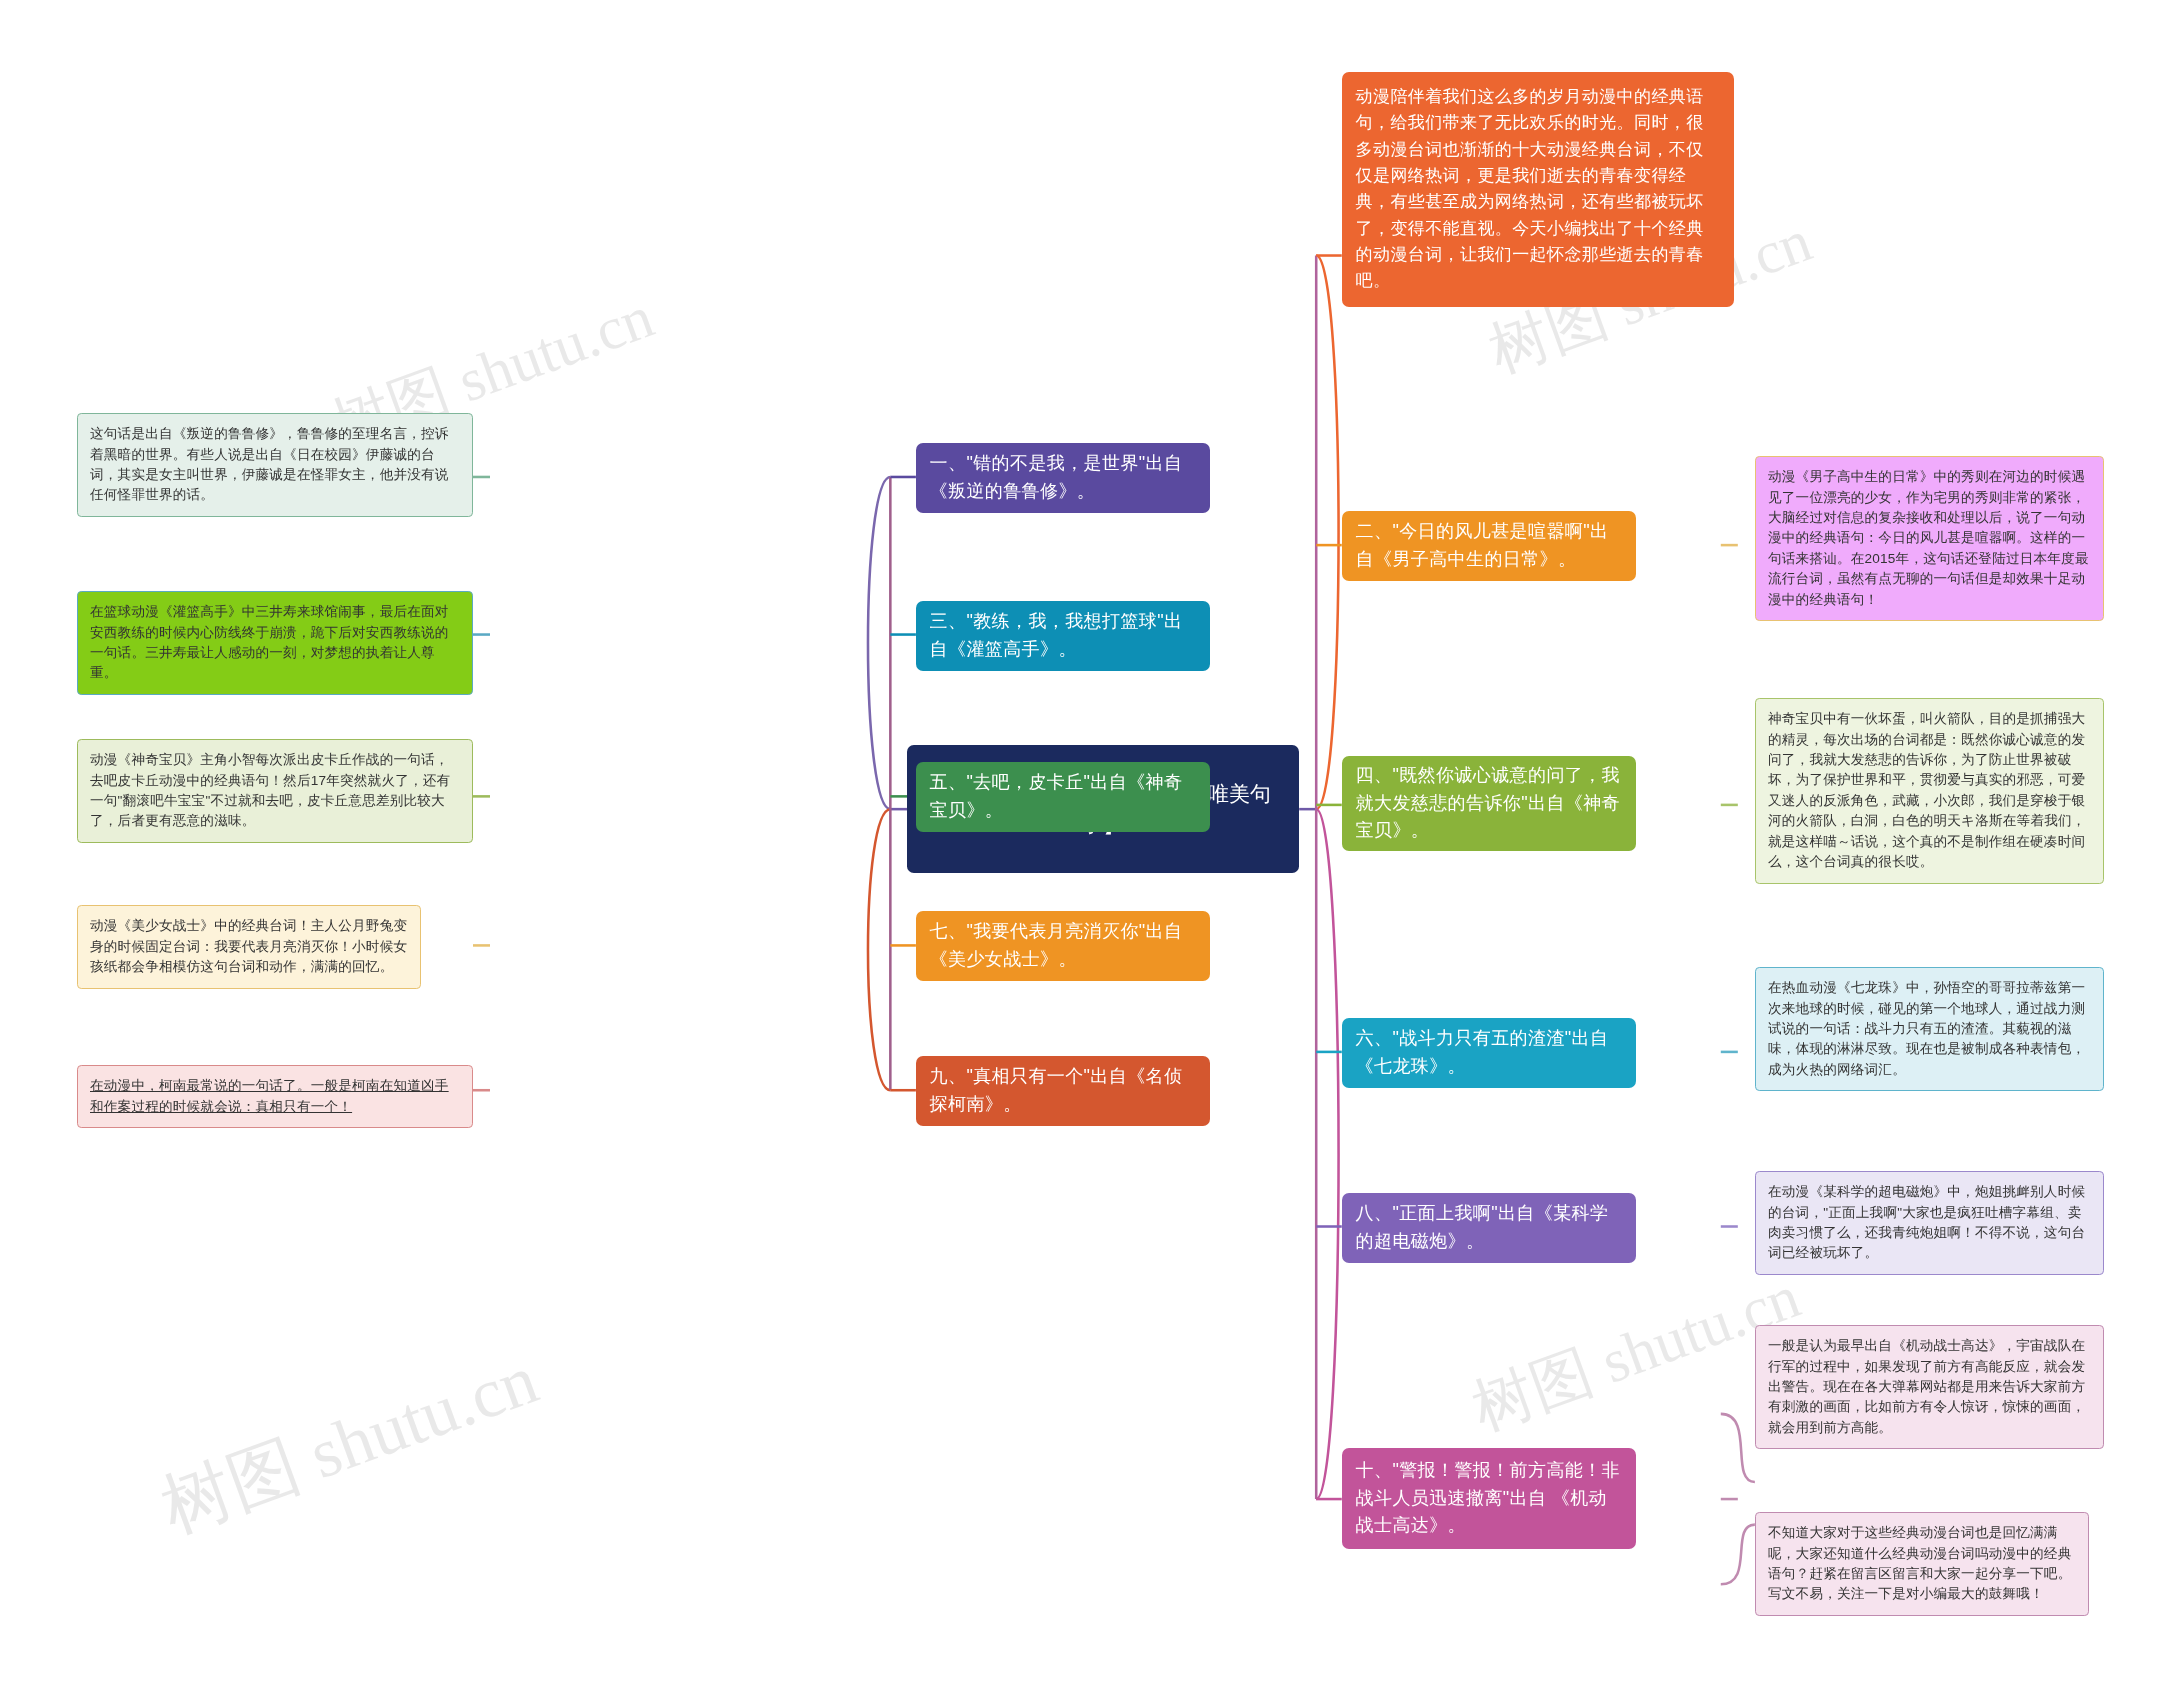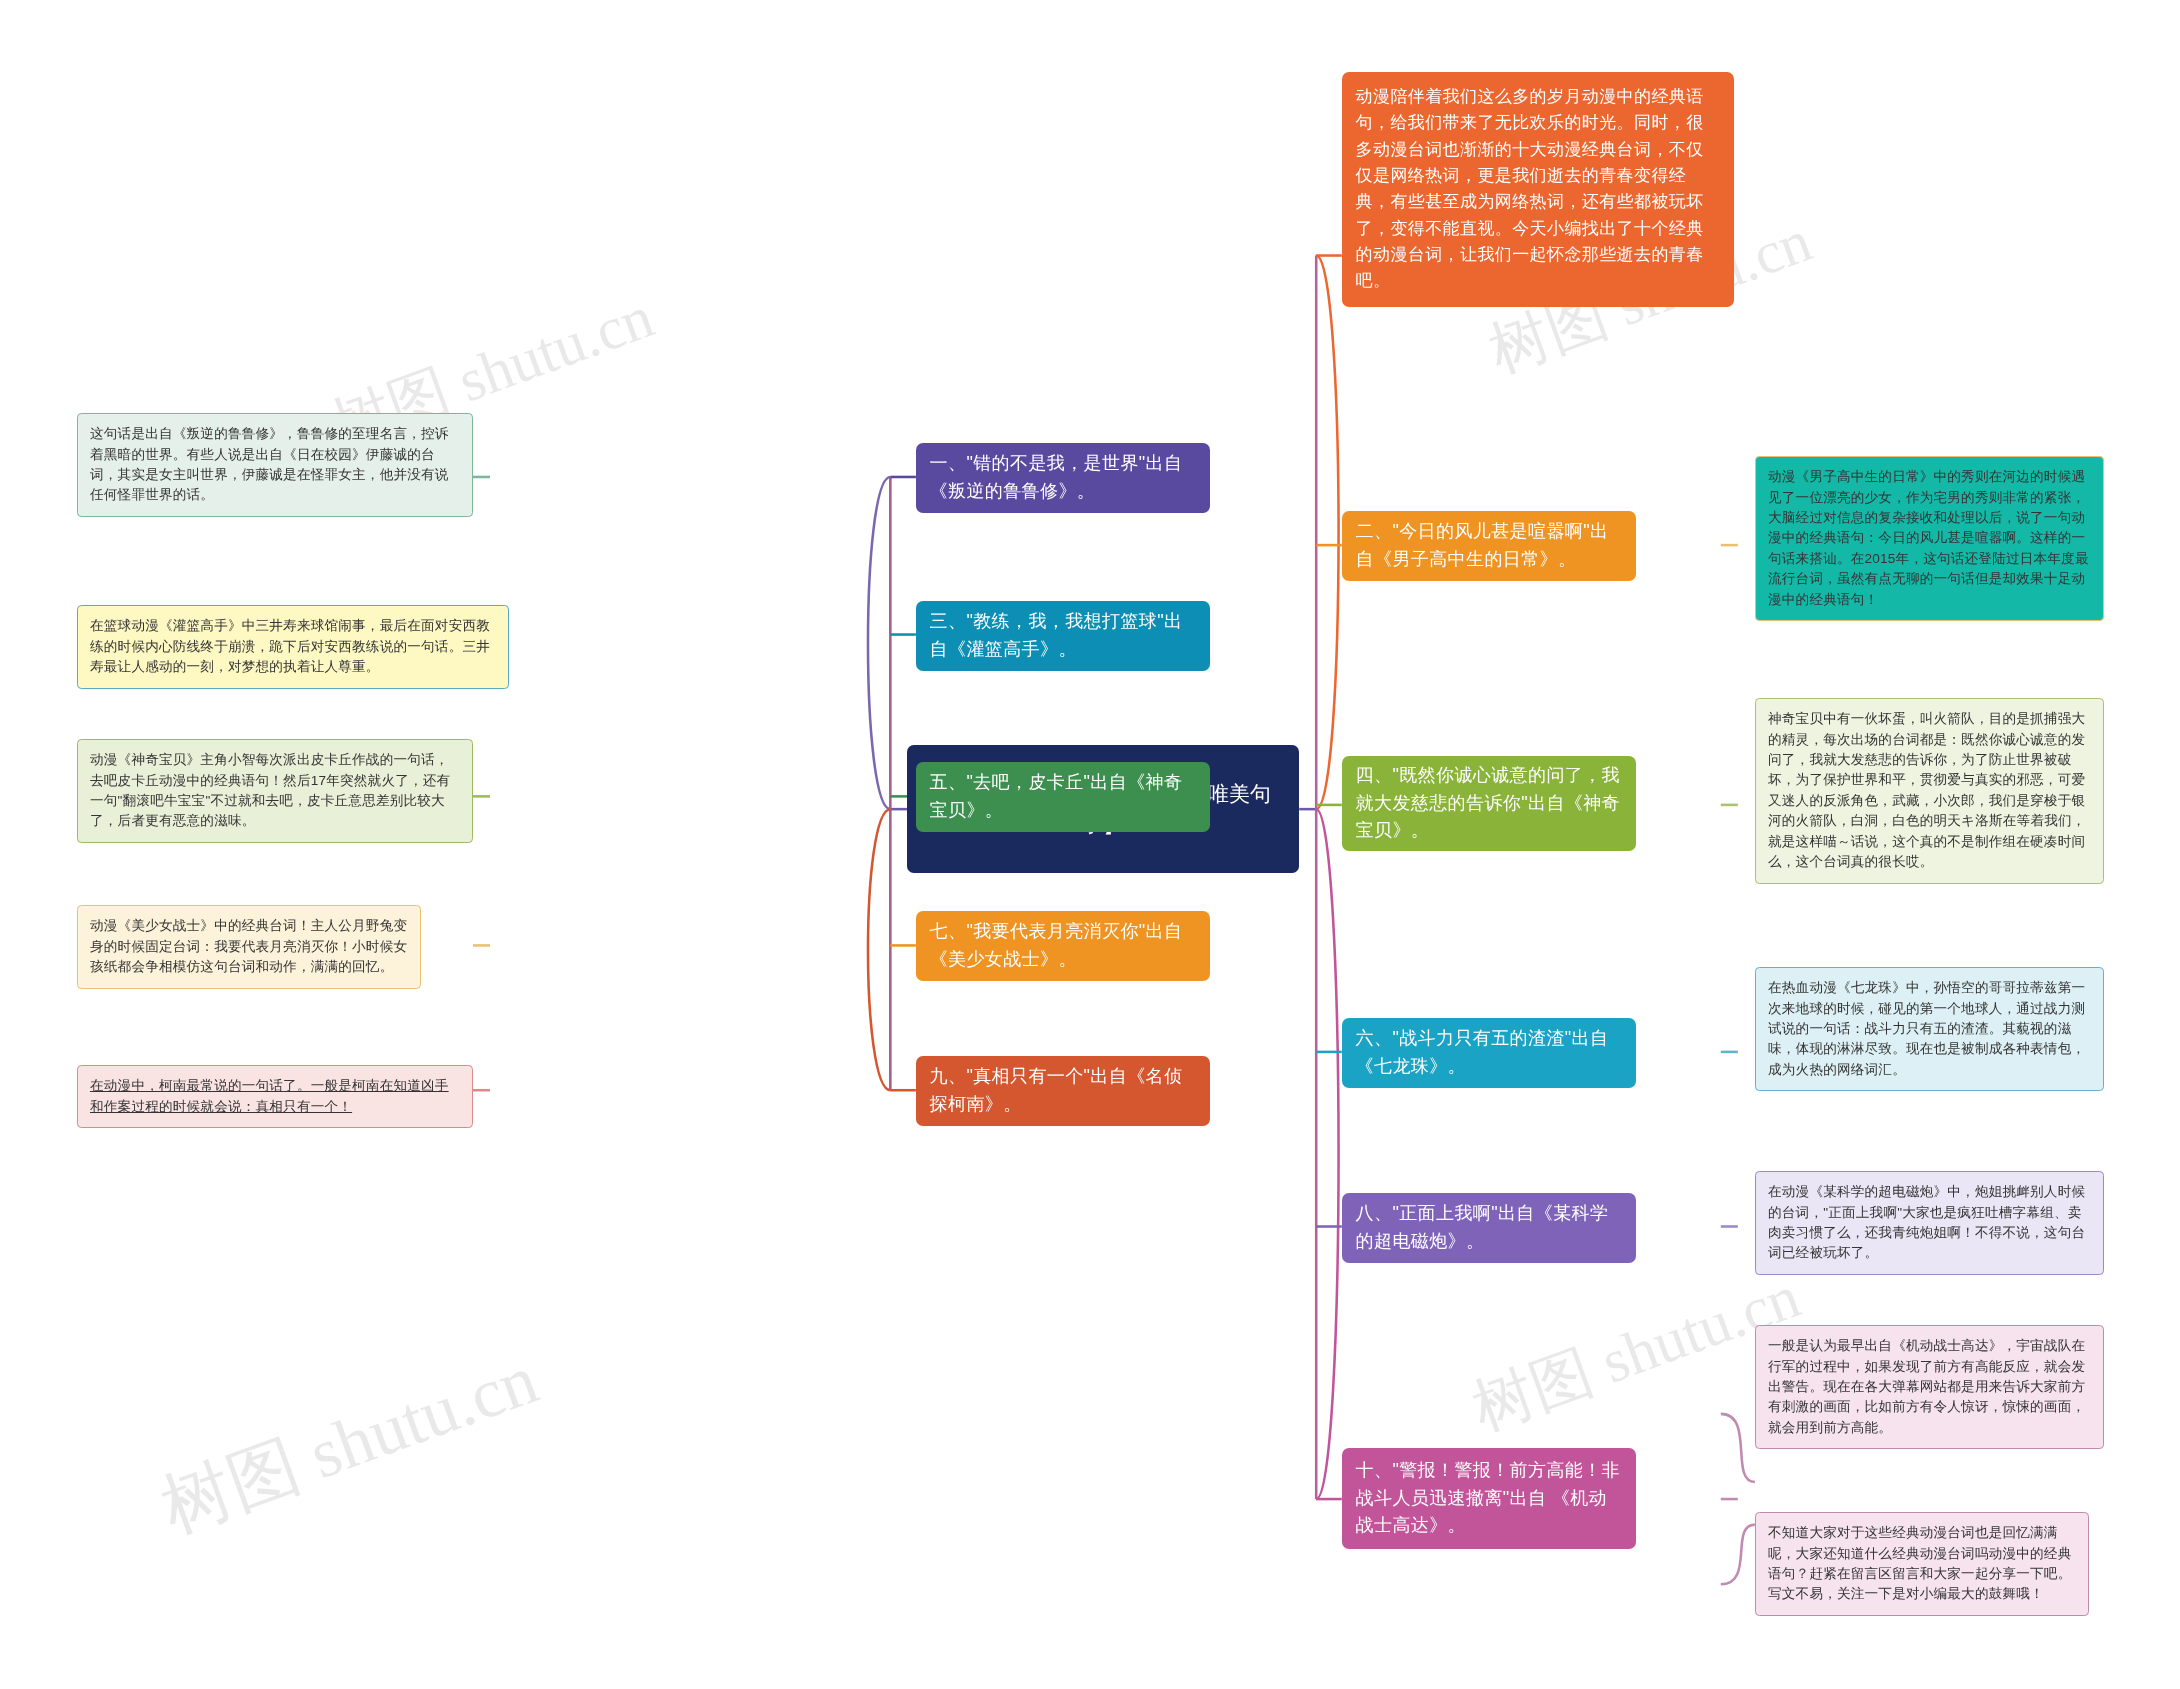--- a/index.html
+++ b/index.html
@@ -111,32 +111,32 @@
 
   <div class="node" style="left:1342px;top:72px;width:392px;background:#ec6630;font-size:17px;">动漫陪伴着我们这么多的岁月动漫中的经典语句，给我们带来了无比欢乐的时光。同时，很多动漫台词也渐渐的十大动漫经典台词，不仅仅是网络热词，更是我们逝去的青春变得经典，有些甚至成为网络热词，还有些都被玩坏了，变得不能直视。今天小编找出了十个经典的动漫台词，让我们一起怀念那些逝去的青春吧。</div>
 
   <div class="node" style="left:916px;top:443px;width:294px;height:70px;background:#5a4a9f;display:flex;align-items:center;">一、"错的不是我，是世界"出自《叛逆的鲁鲁修》。</div>
   <div class="node" style="left:916px;top:601px;width:294px;height:70px;background:#0d8fb5;display:flex;align-items:center;">三、"教练，我，我想打篮球"出自《灌篮高手》。</div>
   <div class="node" style="left:916px;top:762px;width:294px;height:70px;background:#3c8f4e;display:flex;align-items:center;">五、"去吧，皮卡丘"出自《神奇宝贝》。</div>
   <div class="node" style="left:916px;top:911px;width:294px;height:70px;background:#ef9423;display:flex;align-items:center;">七、"我要代表月亮消灭你"出自《美少女战士》。</div>
   <div class="node" style="left:916px;top:1056px;width:294px;height:70px;background:#d4572f;display:flex;align-items:center;">九、"真相只有一个"出自《名侦探柯南》。</div>
 
   <div class="leaf" style="left:77px;top:413px;width:396px;background:#e5f0ea;border:1.7px solid #7fb69a;">这句话是出自《叛逆的鲁鲁修》，鲁鲁修的至理名言，控诉着黑暗的世界。有些人说是出自《日在校园》伊藤诚的台词，其实是女主叫世界，伊藤诚是在怪罪女主，他并没有说任何怪罪世界的话。</div>
-  <div class="leaf" style="left:77px;top:605px;width:432px;background:#fef9c3;border:1.7px solid #5aa9c4;">在篮球动漫《灌篮高手》中三井寿来球馆闹事，最后在面对安西教练的时候内心防线终于崩溃，跪下后对安西教练说的一句话。三井寿最让人感动的一刻，对梦想的执着让人尊重。</div>
+  <div class="leaf" style="left:77px;top:591px;width:396px;background:#84cc16;border:1.7px solid #5aa9c4;">在篮球动漫《灌篮高手》中三井寿来球馆闹事，最后在面对安西教练的时候内心防线终于崩溃，跪下后对安西教练说的一句话。三井寿最让人感动的一刻，对梦想的执着让人尊重。</div>
   <div class="leaf" style="left:77px;top:739px;width:396px;background:#e9f0d8;border:1.7px solid #9dbb5c;">动漫《神奇宝贝》主角小智每次派出皮卡丘作战的一句话，去吧皮卡丘动漫中的经典语句！然后17年突然就火了，还有一句"翻滚吧牛宝宝"不过就和去吧，皮卡丘意思差别比较大了，后者更有恶意的滋味。</div>
   <div class="leaf" style="left:77px;top:905px;width:344px;background:#fdf3da;border:1.7px solid #e8c271;">动漫《美少女战士》中的经典台词！主人公月野兔变身的时候固定台词：我要代表月亮消灭你！小时候女孩纸都会争相模仿这句台词和动作，满满的回忆。</div>
   <div class="leaf" style="left:77px;top:1065px;width:396px;background:#fae3e3;border:1.7px solid #d98a8a;text-decoration:underline;">在动漫中，柯南最常说的一句话了。一般是柯南在知道凶手和作案过程的时候就会说：真相只有一个！</div>
 
   <div class="node" style="left:1342px;top:511px;width:294px;height:70px;background:#ef9423;display:flex;align-items:center;">二、"今日的风儿甚是喧嚣啊"出自《男子高中生的日常》。</div>
   <div class="node" style="left:1342px;top:756px;width:294px;height:95px;background:#8ab33a;display:flex;align-items:center;">四、"既然你诚心诚意的问了，我就大发慈悲的告诉你"出自《神奇宝贝》。</div>
   <div class="node" style="left:1342px;top:1018px;width:294px;height:70px;background:#1aa3c4;display:flex;align-items:center;">六、"战斗力只有五的渣渣"出自《七龙珠》。</div>
   <div class="node" style="left:1342px;top:1193px;width:294px;height:70px;background:#7f63b8;display:flex;align-items:center;">八、"正面上我啊"出自《某科学的超电磁炮》。</div>
   <div class="node" style="left:1342px;top:1448px;width:294px;height:101px;background:#c2549a;display:flex;align-items:center;">十、"警报！警报！前方高能！非战斗人员迅速撤离"出自 《机动战士高达》。</div>
 
-  <div class="leaf" style="left:1755px;top:456px;width:349px;background:#14b8a6;border:1.7px solid #e8c271;">动漫《男子高中生的日常》中的秀则在河边的时候遇见了一位漂亮的少女，作为宅男的秀则非常的紧张，大脑经过对信息的复杂接收和处理以后，说了一句动漫中的经典语句：今日的风儿甚是喧嚣啊。这样的一句话来搭讪。在2015年，这句话还登陆过日本年度最流行台词，虽然有点无聊的一句话但是却效果十足动漫中的经典语句！</div>
+  <div class="leaf" style="left:1755px;top:456px;width:349px;background:#f0abfc;border:1.7px solid #e8c271;">动漫《男子高中生的日常》中的秀则在河边的时候遇见了一位漂亮的少女，作为宅男的秀则非常的紧张，大脑经过对信息的复杂接收和处理以后，说了一句动漫中的经典语句：今日的风儿甚是喧嚣啊。这样的一句话来搭讪。在2015年，这句话还登陆过日本年度最流行台词，虽然有点无聊的一句话但是却效果十足动漫中的经典语句！</div>
   <div class="leaf" style="left:1755px;top:698px;width:349px;background:#eef4e0;border:1.7px solid #a8c46a;">神奇宝贝中有一伙坏蛋，叫火箭队，目的是抓捕强大的精灵，每次出场的台词都是：既然你诚心诚意的发问了，我就大发慈悲的告诉你，为了防止世界被破坏，为了保护世界和平，贯彻爱与真实的邪恶，可爱又迷人的反派角色，武藏，小次郎，我们是穿梭于银河的火箭队，白洞，白色的明天キ洛斯在等着我们，就是这样喵～话说，这个真的不是制作组在硬凑时间么，这个台词真的很长哎。</div>
   <div class="leaf" style="left:1755px;top:967px;width:349px;background:#ddf0f5;border:1.7px solid #5fb4cc;">在热血动漫《七龙珠》中，孙悟空的哥哥拉蒂兹第一次来地球的时候，碰见的第一个地球人，通过战力测试说的一句话：战斗力只有五的渣渣。其藐视的滋味，体现的淋淋尽致。现在也是被制成各种表情包，成为火热的网络词汇。</div>
   <div class="leaf" style="left:1755px;top:1171px;width:349px;background:#eae6f5;border:1.7px solid #9b88cc;">在动漫《某科学的超电磁炮》中，炮姐挑衅别人时候的台词，"正面上我啊"大家也是疯狂吐槽字幕组、卖肉卖习惯了么，还我青纯炮姐啊！不得不说，这句台词已经被玩坏了。</div>
   <div class="leaf" style="left:1755px;top:1325px;width:349px;background:#f6e3ee;border:1.7px solid #c08bb0;">一般是认为最早出自《机动战士高达》，宇宙战队在行军的过程中，如果发现了前方有高能反应，就会发出警告。现在在各大弹幕网站都是用来告诉大家前方有刺激的画面，比如前方有令人惊讶，惊悚的画面，就会用到前方高能。</div>
   <div class="leaf" style="left:1755px;top:1512px;width:334px;background:#f6e3ee;border:1.7px solid #c08bb0;">不知道大家对于这些经典动漫台词也是回忆满满呢，大家还知道什么经典动漫台词吗动漫中的经典语句？赶紧在留言区留言和大家一起分享一下吧。写文不易，关注一下是对小编最大的鼓舞哦！</div>
 
 </div>
 
 
 </body></html>

